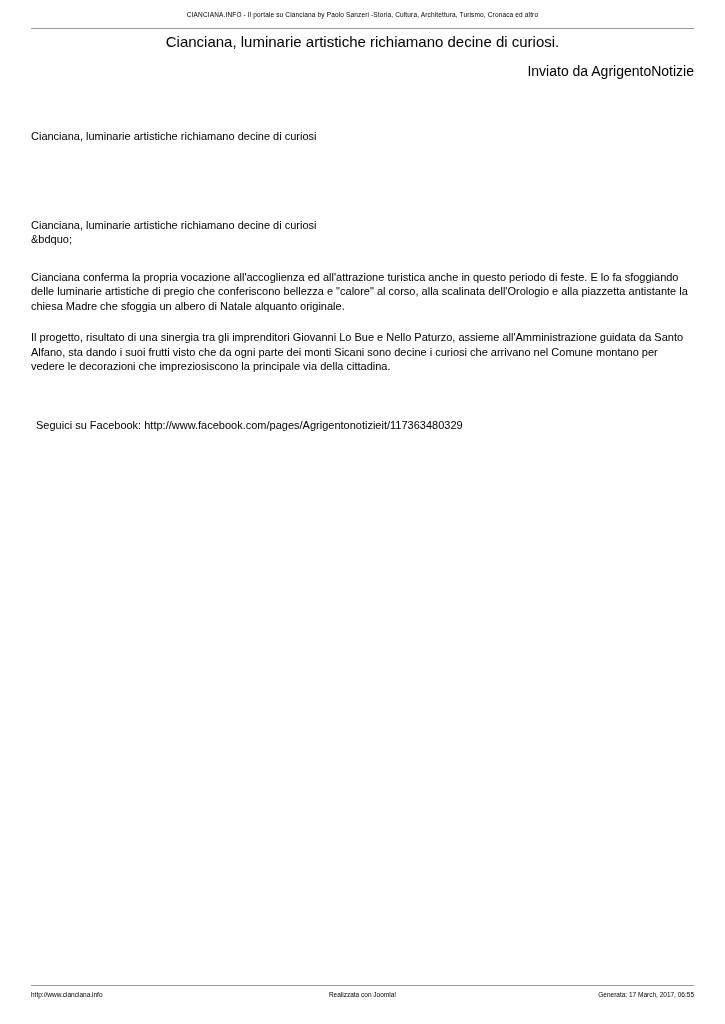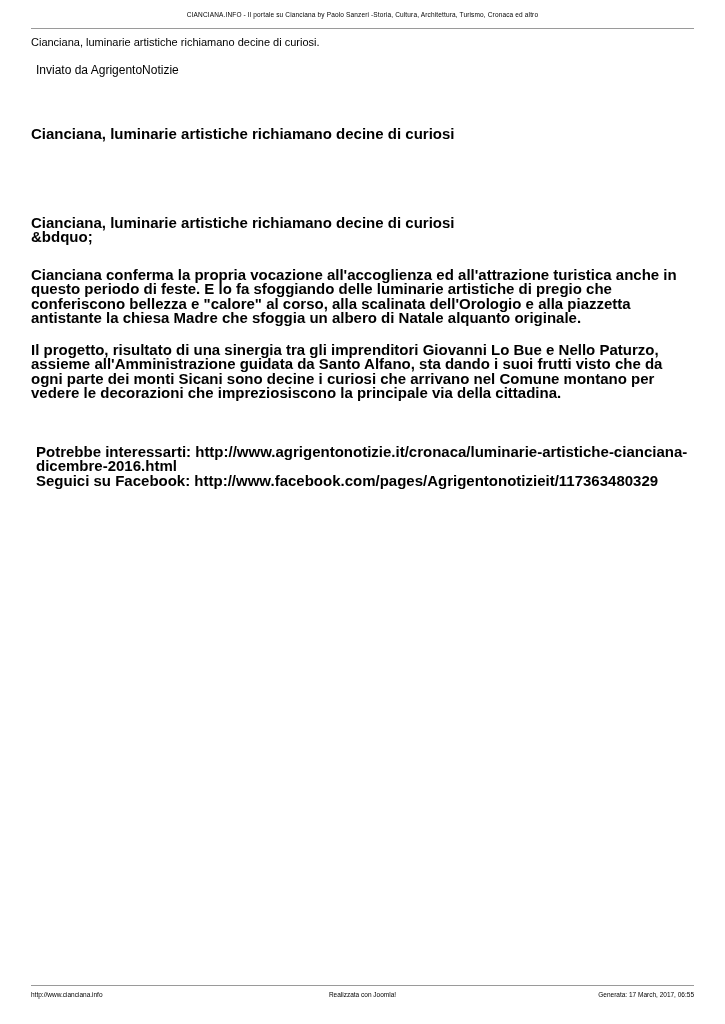--- a/index.html
+++ b/index.html
@@ -40,39 +40,40 @@
     white-space: nowrap;
   }
   
   .content {
     position: absolute;
     top: 32px;
     left: 31px;
     right: 31px;
   }
   h1.article-title {
-    font-size: 11px;
+    font-size: 15px;
     font-weight: normal;
     margin: 0 0 0 0;
     padding: 0;
     line-height: 20px;
     color: #000000;
+    text-align: center;
   }
   .byline {
-    font-size: 12px;
+    font-size: 14px;
     margin-top: 11px;
     margin-left: 5px;
     color: #000000;
+    text-align: right;
   }
   .gap-1 { height: 50px; }
   .block {
-    font-size: 15px;
+    font-size: 11px;
     line-height: 14.5px;
     color: #000000;
-    font-weight: bold;
   }
   .block p {
     margin: 0;
     padding: 0;
   }
   .intro-line { margin-bottom: 0; }
   .intro-body { }
   .gap-2 { height: 74px; }
   .gap-3 { height: 23px; }
   .gap-4 { height: 17px; }
@@ -131,21 +132,20 @@
 
     <div class="gap-4"></div>
 
     <div class="block">Il progetto, risultato di una sinergia tra gli imprenditori Giovanni Lo Bue e Nello Paturzo, assieme all'Amministrazione guidata da Santo Alfano,  sta dando i suoi frutti visto che da ogni parte dei monti Sicani sono  decine i curiosi che arrivano nel Comune montano per vedere le decorazioni che impreziosiscono la principale via della cittadina.</div>
 
     <div class="gap-5"></div>
 
 
     <div class="gap-6"></div>
 
-    <div class="block indent-sm">Potrebbe interessarti: http://www.agrigentonotizie.it/cronaca/luminarie-artistiche-cianciana-dicembre-2016.html</div>
     <div class="block indent-sm">Seguici su Facebook: http://www.facebook.com/pages/Agrigentonotizieit/117363480329</div>
 
   </div>
 
   <div class="site-footer">
     <span class="footer-left">http://www.cianciana.info</span>
     <span class="footer-center">Realizzata con Joomla!</span>
     <span class="footer-right">Generata: 17 March, 2017, 06:55</span>
   </div>
 

